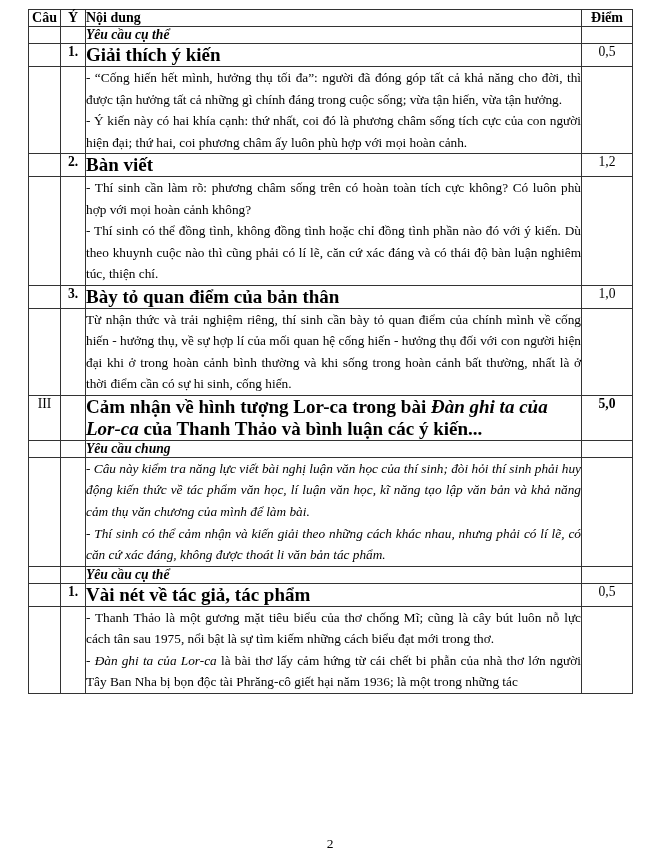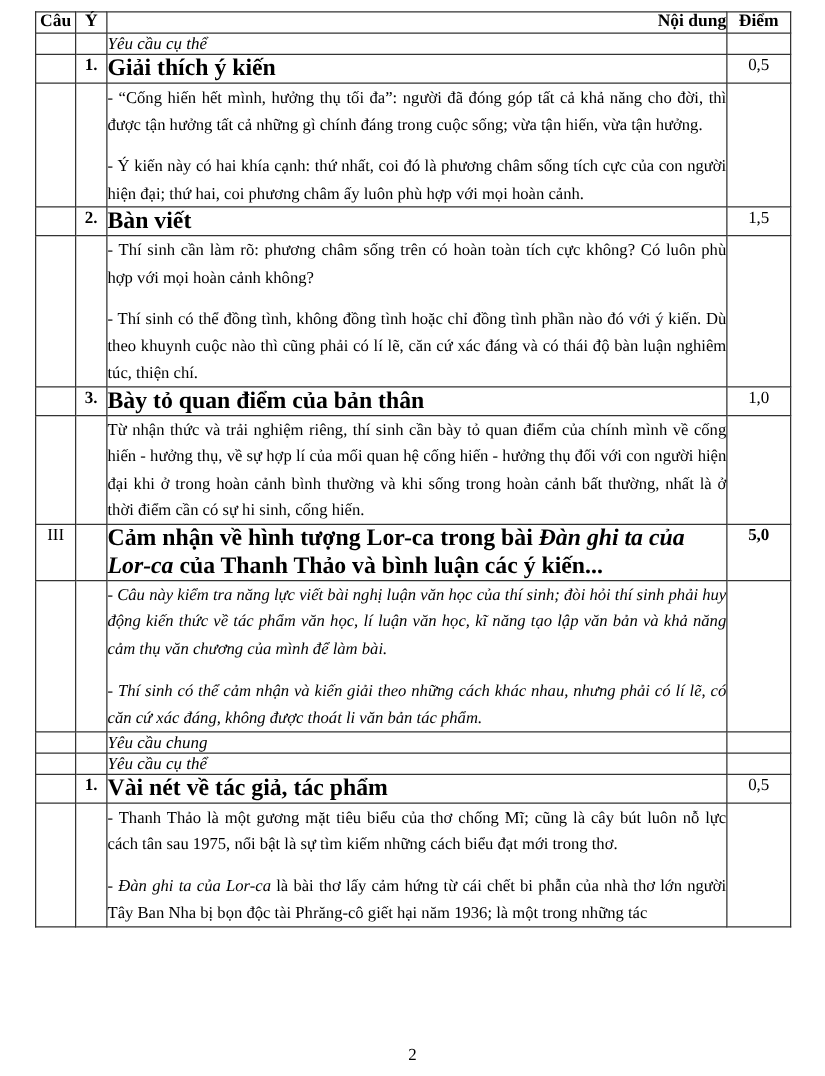--- a/index.html
+++ b/index.html
@@ -37,53 +37,53 @@
   col.c-nd  { width: 496px; }
   col.c-diem{ width: 51px; }
 
   
   .hdr td {
     text-align: center;
     font-weight: bold;
     padding: 4px 0 5px 0;
     font-size: 14px;
   }
-  .hdr .nd { text-align: right; }
+  .hdr .nd { text-align: left; }
 
   
   .cell-cau, .cell-y, .cell-diem {
     text-align: center;
     padding-top: 5px;
     font-size: 13.6px;
   }
   .cell-cau { font-weight: normal; }
   .cell-y   { font-weight: bold; }
   .cell-diem{ }
   .cell-diem.bold { font-weight: bold; }
 
   .cell-nd {
     padding: 3px 7px 4px 9px;
     line-height: 1.62;
     text-align: justify;
     text-justify: inter-word;
   }
   .subhead {
     font-style: italic;
-    font-weight: normal;
+    font-weight: bold;
     padding: 4px 7px 4px 9px;
     font-size: 13.6px;
   }
   .rowtitle {
     font-weight: bold;
     padding: 4px 7px 5px 9px;
     font-size: 19px;
   }
   .rowtitle i { font-style: italic; }
   .para { margin: 0; }
-  .para + .para { margin-top: 12px; }
+  .para + .para { margin-top: 0; }
   .ital-block { font-style: italic; }
 
   .pagenum {
     position: absolute;
     left: 0;
     right: 0;
     top: 836px;
     text-align: center;
     font-size: 13.5px;
   }
@@ -125,21 +125,21 @@
           <td class="cell-nd">
             <div class="para">- “Cống hiến hết mình, hưởng thụ tối đa”: người đã đóng góp tất cả khả năng cho đời, thì được tận hưởng tất cả những gì chính đáng trong cuộc sống; vừa tận hiến, vừa tận hưởng.</div>
             <div class="para">- Ý kiến này có hai khía cạnh: thứ nhất, coi đó là phương châm sống tích cực của con người hiện đại; thứ hai, coi phương châm ấy luôn phù hợp với mọi hoàn cảnh.</div>
           </td>
           <td class="cell-diem"></td>
         </tr>
         <tr>
           <td class="cell-cau"></td>
           <td class="cell-y">2.</td>
           <td class="rowtitle">Bàn viết</td>
-          <td class="cell-diem">1,5</td>
+          <td class="cell-diem">1,2</td>
         </tr>
         <tr>
           <td class="cell-cau"></td>
           <td class="cell-y"></td>
           <td class="cell-nd">
             <div class="para">- Thí sinh cần làm rõ: phương châm sống trên có hoàn toàn tích cực không? Có luôn phù hợp với mọi hoàn cảnh không?</div>
             <div class="para">- Thí sinh có thể đồng tình, không đồng tình hoặc chỉ đồng tình phần nào đó với ý kiến. Dù theo khuynh cuộc nào thì cũng phải có lí lẽ, căn cứ xác đáng và có thái độ bàn luận nghiêm túc, thiện chí.</div>
           </td>
           <td class="cell-diem"></td>
         </tr>
@@ -159,35 +159,35 @@
         </tr>
         <tr>
           <td class="cell-cau">III</td>
           <td class="cell-y"></td>
           <td class="rowtitle"><span>Cảm nhận về hình tượng Lor-ca trong bài </span><i>Đàn ghi ta của Lor-ca</i><span> của Thanh Thảo và bình luận các ý kiến...</span></td>
           <td class="cell-diem bold">5,0</td>
         </tr>
         <tr>
           <td class="cell-cau"></td>
           <td class="cell-y"></td>
+          <td class="subhead">Yêu cầu chung</td>
+          <td class="cell-diem"></td>
+        </tr>
+        <tr>
+          <td class="cell-cau"></td>
+          <td class="cell-y"></td>
           <td class="cell-nd ital-block">
             <div class="para">- Câu này kiểm tra năng lực viết bài nghị luận văn học của thí sinh; đòi hỏi thí sinh phải huy động kiến thức về tác phẩm văn học, lí luận văn học, kĩ năng tạo lập văn bản và khả năng cảm thụ văn chương của mình để làm bài.</div>
             <div class="para">- Thí sinh có thể cảm nhận và kiến giải theo những cách khác nhau, nhưng phải có lí lẽ, có căn cứ xác đáng, không được thoát li văn bản tác phẩm.</div>
           </td>
           <td class="cell-diem"></td>
         </tr>
         <tr>
           <td class="cell-cau"></td>
           <td class="cell-y"></td>
-          <td class="subhead">Yêu cầu chung</td>
-          <td class="cell-diem"></td>
-        </tr>
-        <tr>
-          <td class="cell-cau"></td>
-          <td class="cell-y"></td>
           <td class="subhead">Yêu cầu cụ thể</td>
           <td class="cell-diem"></td>
         </tr>
         <tr>
           <td class="cell-cau"></td>
           <td class="cell-y">1.</td>
           <td class="rowtitle">Vài nét về tác giả, tác phẩm</td>
           <td class="cell-diem">0,5</td>
         </tr>
         <tr>

